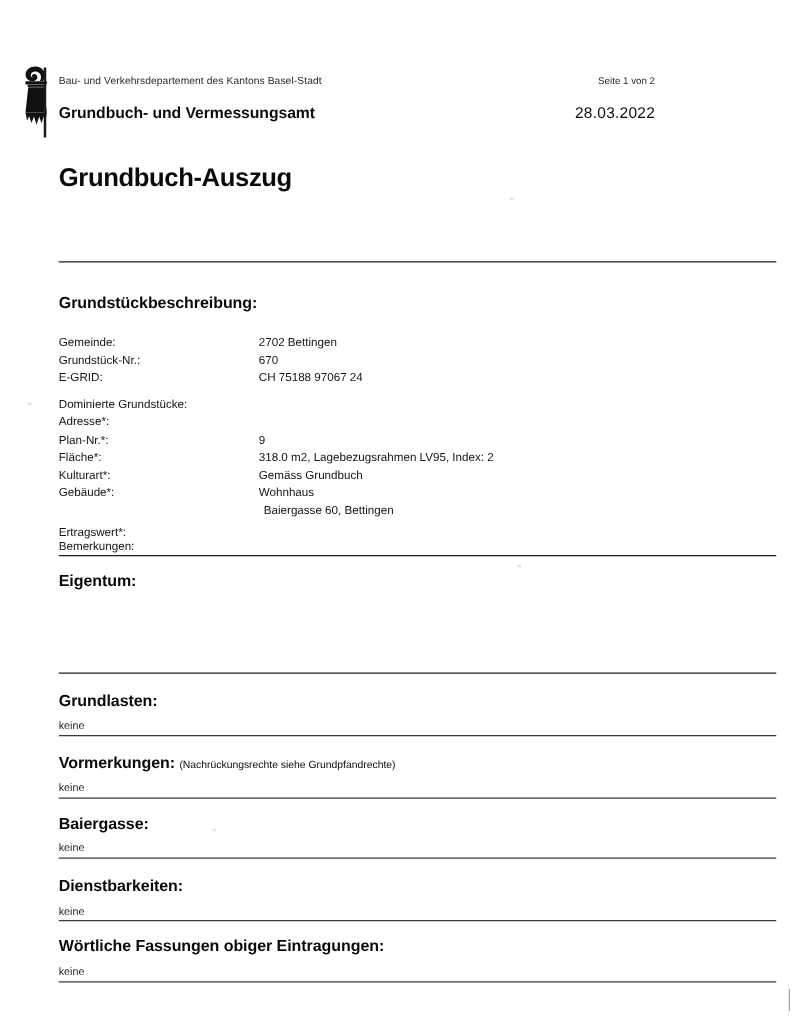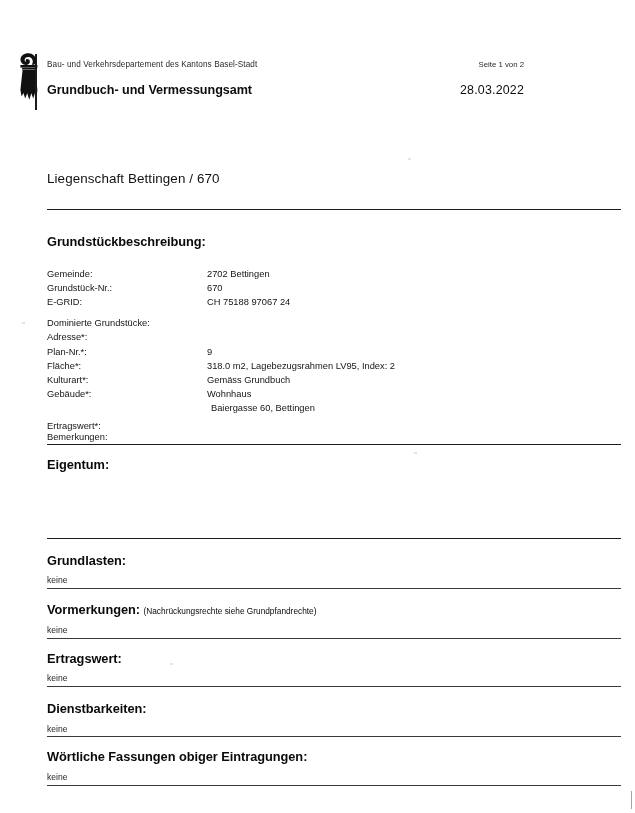--- a/index.html
+++ b/index.html
@@ -185,21 +185,21 @@
     </div>
 
     <div class="header-divider"></div>
 
     <div class="header-dept">Bau- und Verkehrsdepartement des Kantons Basel-Stadt</div>
     <div class="header-office">Grundbuch- und Vermessungsamt</div>
     <div class="header-page">Seite 1 von 2</div>
     <div class="header-date">28.03.2022</div>
   </div>
 
-  <div class="doc-subtitle">Liegenschaft Bettingen / 670</div>
+  <div class="doc-title">Grundbuch-Auszug</div>
   <div class="rule" style="top:209px;"></div>
 
   <div class="section-head" style="top:234px;">Grundstückbeschreibung:</div>
 
   <div id="desc-rows">
       <div class="desc-row" style="top: 269px;">
         <div class="desc-label">Gemeinde:</div>
         <div class="desc-value">2702 Bettingen</div>
       </div>
       <div class="desc-row" style="top: 283px;">
@@ -257,21 +257,21 @@
   <div class="section-value" style="top:575px;">keine</div>
   <div class="rule thin" style="top:588px;"></div>
 
   <div class="section-head" style="top:602px;">
     <span>Vormerkungen:</span>
     <span class="paren">(Nachrückungsrechte siehe Grundpfandrechte)</span>
   </div>
   <div class="section-value" style="top:625px;">keine</div>
   <div class="rule thin" style="top:638px;"></div>
 
-  <div class="section-head" style="top:651px;">Ertragswert:</div>
+  <div class="section-head" style="top:651px;">Baiergasse:</div>
   <div class="section-value" style="top:673px;">keine</div>
   <div class="rule thin" style="top:686px;"></div>
 
   <div class="section-head" style="top:701px;">Dienstbarkeiten:</div>
   <div class="section-value" style="top:724px;">keine</div>
   <div class="rule thin" style="top:736px;"></div>
 
   <div class="section-head" style="top:749px;">Wörtliche Fassungen obiger Eintragungen:</div>
   <div class="section-value" style="top:772px;">keine</div>
   <div class="rule thin" style="top:785px;"></div>

